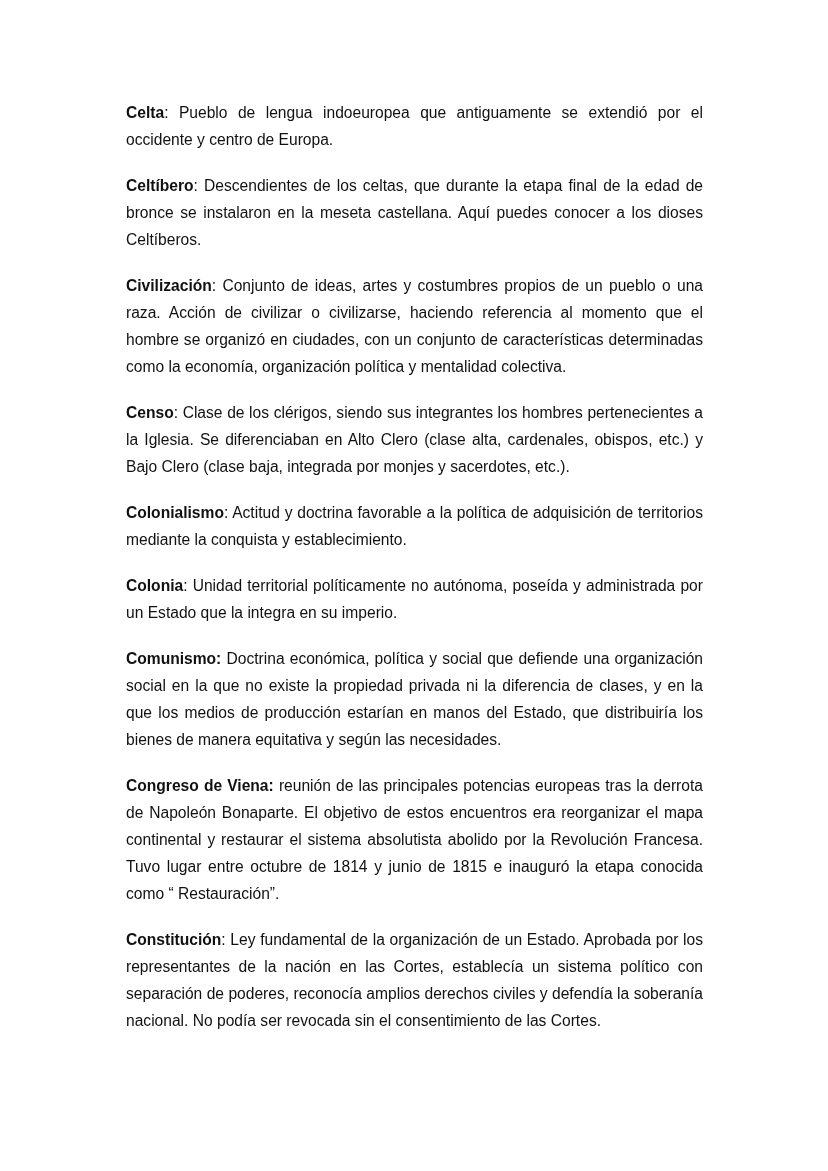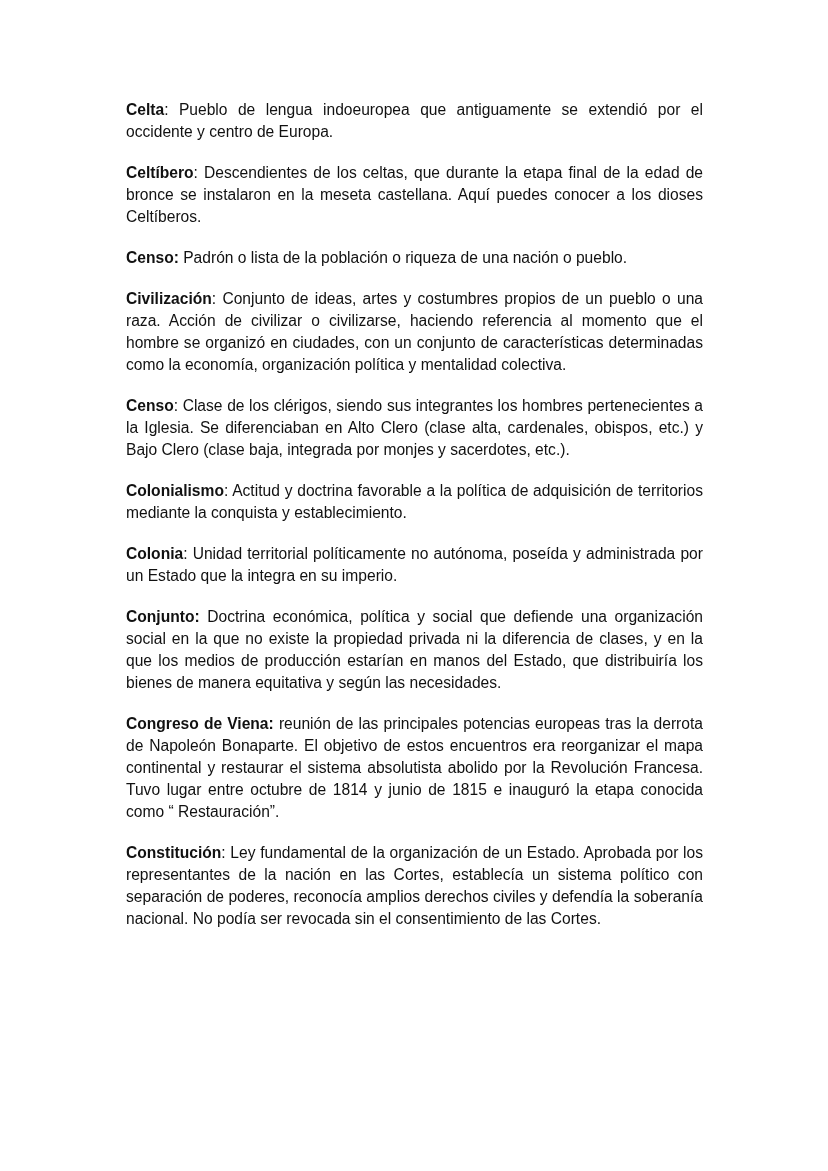--- a/index.html
+++ b/index.html
@@ -17,48 +17,47 @@
     }
     .page {
       position: absolute;
       left: 126px;
       top: 99px;
       width: 577px;
     }
     .entry {
       margin: 0 0 19px 0;
       font-size: 15.6px;
-      line-height: 22px;
+      line-height: 27px;
       text-align: justify;
     }
     .term {
       font-weight: bold;
     }
   </style>
 </head>
 <body>
 
 <div class="page">
 
   <p class="entry"><span class="term"><span>Celta</span><span></span></span><span>: </span><span>Pueblo de lengua indoeuropea que antiguamente se extendió por el occidente y centro de Europa.</span></p>
 
   <p class="entry"><span class="term"><span>Celtíbero</span><span></span></span><span>: </span><span>Descendientes de los celtas, que durante la etapa final de la edad de bronce se instalaron en la meseta castellana. Aquí puedes conocer a los dioses Celtíberos.</span></p>
 
-  <p class="entry"><span class="term"><span>Censo</span><span>:</span></span><span> </span><span>Padrón o lista de la población o riqueza de una nación o pueblo.</span></p>
 
   <p class="entry"><span class="term"><span>Civilización</span><span></span></span><span>: </span><span>Conjunto de ideas, artes y costumbres propios de un pueblo o una raza. Acción de civilizar o civilizarse, haciendo referencia al momento que el hombre se organizó en ciudades, con un conjunto de características determinadas como la economía, organización política y mentalidad colectiva.</span></p>
 
   <p class="entry"><span class="term"><span>Censo</span><span></span></span><span>: </span><span>Clase de los clérigos, siendo sus integrantes los hombres pertenecientes a la Iglesia. Se diferenciaban en Alto Clero (clase alta, cardenales, obispos, etc.) y Bajo Clero (clase baja, integrada por monjes y sacerdotes, etc.).</span></p>
 
 
   <p class="entry"><span class="term"><span>Colonialismo</span><span></span></span><span>: </span><span>Actitud y doctrina favorable a la política de adquisición de territorios mediante la conquista y establecimiento.</span></p>
 
   <p class="entry"><span class="term"><span>Colonia</span><span></span></span><span>: </span><span>Unidad territorial políticamente no autónoma, poseída y administrada por un Estado que la integra en su imperio.</span></p>
 
-  <p class="entry"><span class="term"><span>Conjunto</span><span>:</span></span><span> </span><span>Doctrina económica, política y social que defiende una organización social en la que no existe la propiedad privada ni la diferencia de clases, y en la que los medios de producción estarían en manos del Estado, que distribuiría los bienes de manera equitativa y según las necesidades.</span></p>
+  <p class="entry"><span class="term"><span>Comunismo</span><span>:</span></span><span> </span><span>Doctrina económica, política y social que defiende una organización social en la que no existe la propiedad privada ni la diferencia de clases, y en la que los medios de producción estarían en manos del Estado, que distribuiría los bienes de manera equitativa y según las necesidades.</span></p>
 
 
   <p class="entry"><span class="term"><span>Congreso de Viena</span><span>:</span></span><span> </span><span>reunión de las principales potencias europeas tras la derrota de Napoleón Bonaparte. El objetivo de estos encuentros era reorganizar el mapa continental y restaurar el sistema absolutista abolido por la Revolución Francesa. Tuvo lugar entre octubre de 1814 y junio de 1815 e inauguró la etapa conocida como “ Restauración”.</span></p>
 
   <p class="entry"><span class="term"><span>Constitución</span><span></span></span><span>: </span><span>Ley fundamental de la organización de un Estado. Aprobada por los representantes de la nación en las Cortes, establecía un sistema político con separación de poderes, reconocía amplios derechos civiles y defendía la soberanía nacional. No podía ser revocada sin el consentimiento de las Cortes.</span></p>
 
 
 </div>
 
 </body></html>

